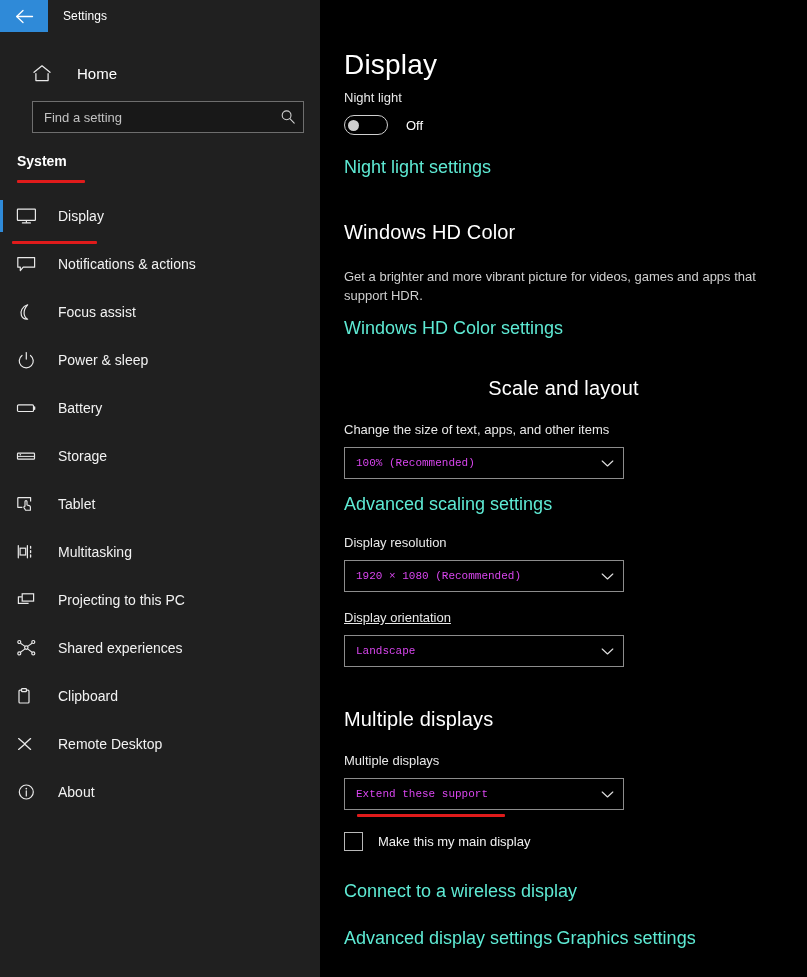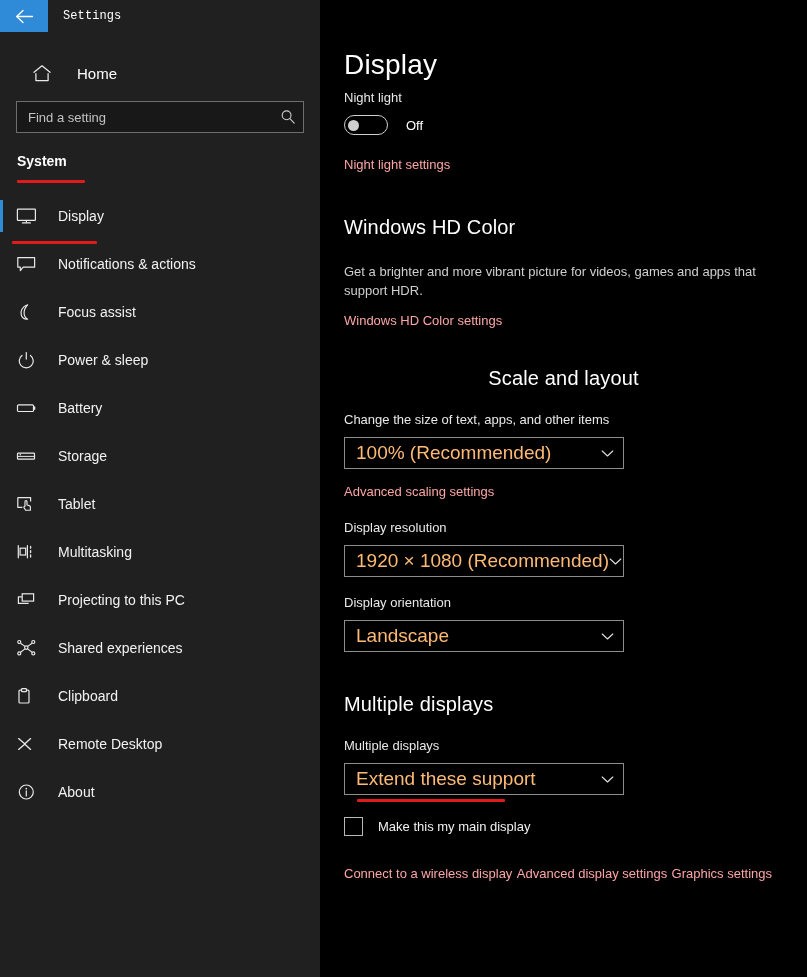--- a/index.html
+++ b/index.html
@@ -26,21 +26,20 @@
     height: 977px;
     background: #202020;
     position: relative;
     flex: 0 0 320px;
   }
 
   .titlebar {
     height: 32px;
     display: flex;
     align-items: stretch;
-    font-family: Liberation Mono, monospace;
   }
 
   .back-btn {
     width: 48px;
     height: 32px;
     background: #2f8ad8;
     display: flex;
     align-items: center;
     justify-content: center;
     cursor: pointer;
@@ -70,21 +69,21 @@
     align-items: center;
     justify-content: flex-start;
   }
   .home-row .lbl {
     font-size: 15px;
     color: #ffffff;
     margin-left: 15px;
   }
 
   .search-wrap {
-    margin: 8px 16px 0 16px;
+    margin: 8px 16px 0 32px;
     height: 32px;
     border: 1px solid #6e6e6e;
     background: #181818;
     display: flex;
     align-items: center;
     position: relative;
     cursor: text;
   }
   .search-input {
     flex: 1;
@@ -208,22 +207,22 @@
     background: #cfcfcf;
   }
   .toggle-state {
     font-size: 13px;
     color: #ffffff;
     margin-left: 18px;
   }
 
   .link {
     display: inline-block;
-    font-size: 13px;
-    color: #fca5a5;
+    font-size: 18px;
+    color: #5eead4;
     text-decoration: none;
     cursor: pointer;
   }
 
   .h2 {
     font-size: 20px;
     color: #ffffff;
     font-weight: normal;
     letter-spacing: 0.15px;
   }
@@ -241,23 +240,24 @@
     border: 1px solid #8c8c8c;
     background: #000000;
     display: flex;
     align-items: center;
     justify-content: space-between;
     padding: 0 9px 0 11px;
     cursor: pointer;
     position: relative;
   }
   .dropdown .val {
-    font-size: 19px;
-    color: #fdba74;
+    font-size: 11px;
+    color: #d946ef;
     white-space: nowrap;
+    font-family: Liberation Mono, monospace;
   }
   .dropdown .chev {
     display: flex;
     align-items: center;
     color: #dcdcdc;
   }
 
   .ul-dropdown {
     position: absolute;
     height: 3px;
@@ -510,21 +510,21 @@
 
     <div class="dropdown" style="margin-top:10px;">
       <span class="val">1920 × 1080 (Recommended)</span>
       <span class="chev">
         <svg width="13" height="9" viewBox="0 0 13 9" fill="none">
           <path d="M1.2 2 L6.5 7 L11.8 2" stroke="#dcdcdc" stroke-width="1.15" fill="none" stroke-linecap="round" stroke-linejoin="round"></path>
         </svg>
       </span>
     </div>
 
-    <div class="sub-label" style="margin-top:18px;">Display orientation</div>
+    <div class="sub-label" style="margin-top:18px;text-decoration:underline;">Display orientation</div>
 
     <div class="dropdown" style="margin-top:10px;gap:39px;">
       <span class="val">Landscape</span>
       <span class="chev">
         <svg width="13" height="9" viewBox="0 0 13 9" fill="none">
           <path d="M1.2 2 L6.5 7 L11.8 2" stroke="#dcdcdc" stroke-width="1.15" fill="none" stroke-linecap="round" stroke-linejoin="round"></path>
         </svg>
       </span>
     </div>
 

